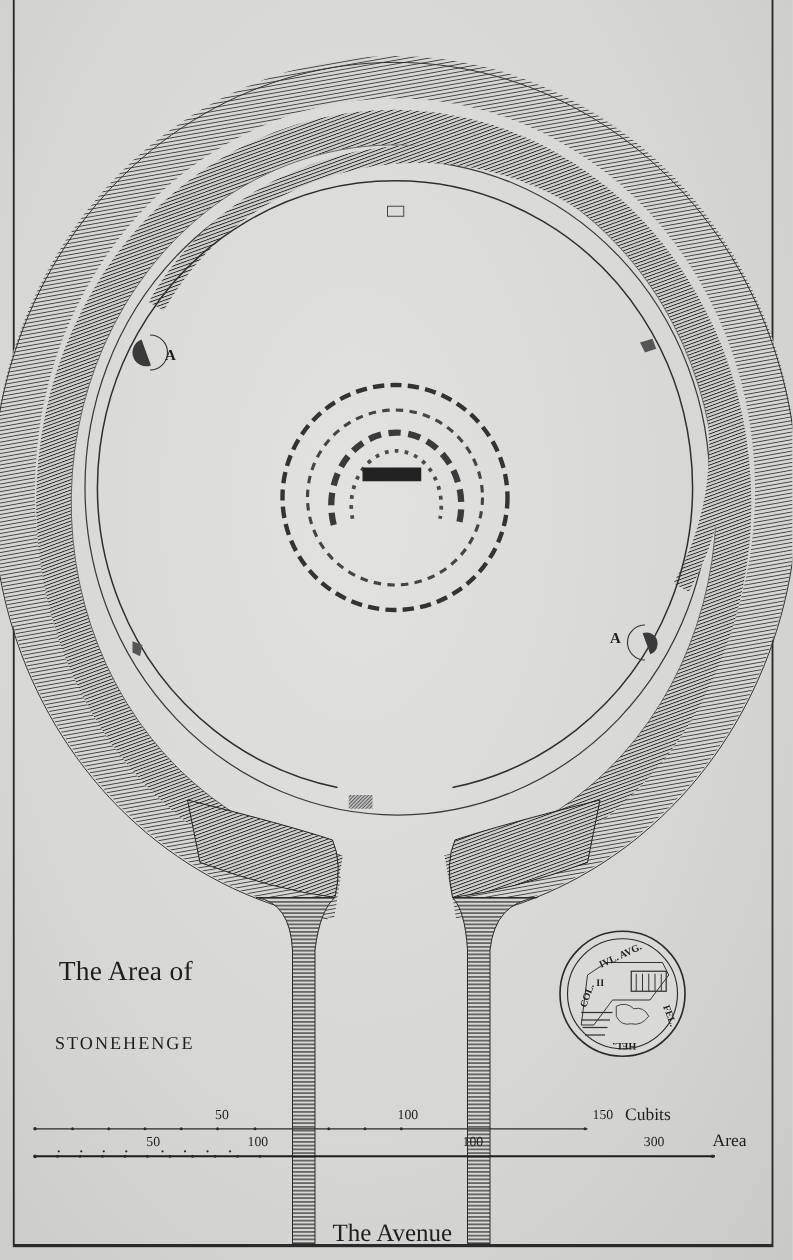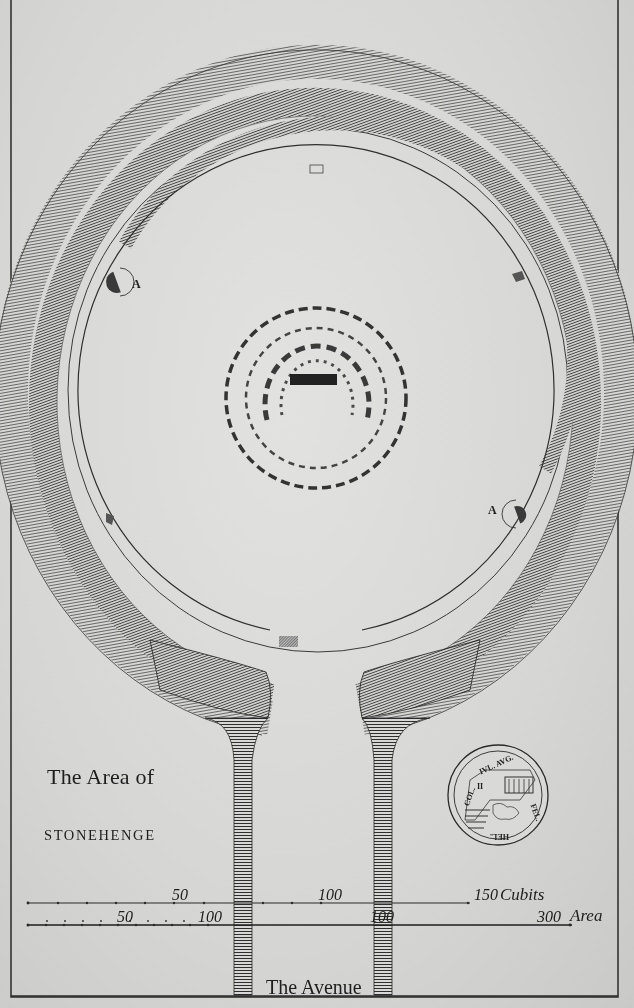--- a/index.html
+++ b/index.html
@@ -13,22 +13,22 @@
     position:absolute; left:0; top:0; width:634px; height:1008px;
     background: radial-gradient(ellipse at 45% 40%, #e2e2e0 0%, #d6d6d4 60%, #c9c9c7 100%);
   }
   .plate-svg { position:absolute; left:0; top:0; }
   .label { position:absolute; color:#1e1e1e; white-space:nowrap; }
   .title-1 { left:47px; top:764px; font-size:22px; letter-spacing:0.2px; }
   .title-2 { left:44px; top:793px; font-size:14.5px; letter-spacing:1.6px;margin-top:34px; }
   .marker-a { font-size:12px; font-weight:bold; }
   .marker-a1 { left:132px; top:277px; }
   .marker-a2 { left:488px; top:503px; }
-  .scale-num { font-style:italic; font-size:16px; }
-  .unit { font-size:17px;font-style:italic; }
+  .scale-num { font-size:11px; }
+  .unit { font-size:14px; }
   .avenue { left:266px; top:976px; font-size:20px; }
   .coin-text { font-size:8px; font-weight:bold; color:#222; }
 </style>
 </head>
 <body>
 
 <div class="page">
 
   <svg class="plate-svg" width="634" height="1008" viewBox="0 0 634 1008" xmlns="http://www.w3.org/2000/svg">
     <defs>
@@ -173,21 +173,21 @@
   <div class="label marker-a marker-a2">A</div>
 
   <div class="label scale-num" style="left:172px; top:886px;">50</div>
   <div class="label scale-num" style="left:318px; top:886px;">100</div>
   <div class="label scale-num" style="left:474px; top:886px;">150</div>
   <div class="label unit" style="left:500px; top:885px;">Cubits</div>
 
   <div class="label scale-num" style="left:117px; top:908px;">50</div>
   <div class="label scale-num" style="left:198px; top:908px;">100</div>
   <div class="label scale-num" style="left:370px; top:908px;">100</div>
-  <div class="label scale-num" style="left:537px; top:908px;">300</div>
+  <div class="label scale-num" style="left:515px; top:908px;">300</div>
   <div class="label unit" style="left:570px; top:906px;">Area</div>
 
   <div class="label avenue">The Avenue</div>
 
   <div class="label coin-text" style="left:460px; top:792px; transform:rotate(-70deg);">COL.</div>
   <div class="label coin-text" style="left:478px; top:760px; transform:rotate(-25deg);">IVL. AVG.</div>
   <div class="label coin-text" style="left:527px; top:808px; transform:rotate(70deg);">FEL.</div>
   <div class="label coin-text" style="left:490px; top:832px; transform:rotate(180deg);">HEL.</div>
   <div class="label coin-text" style="left:477px; top:782px;">II</div>
 

